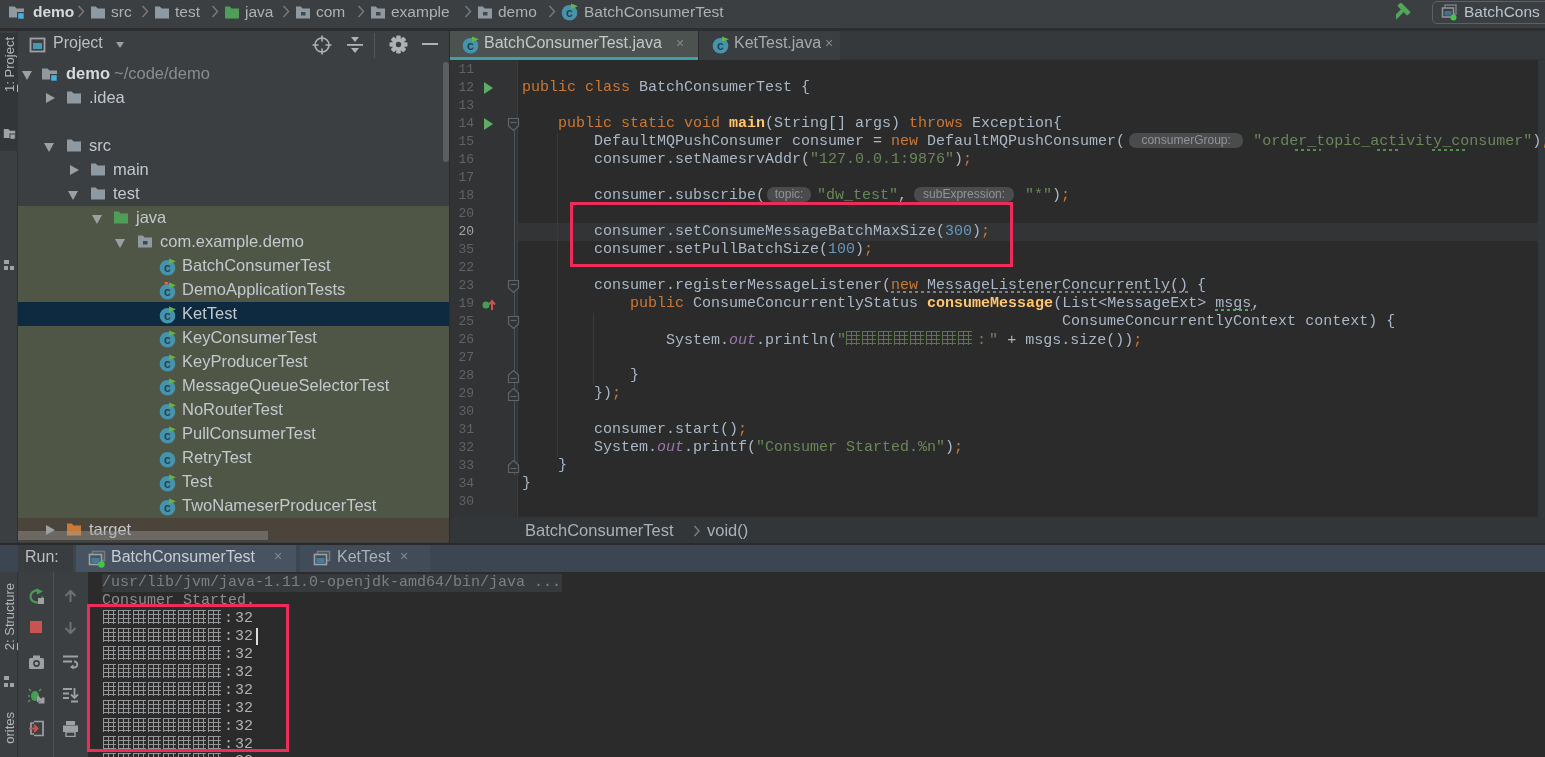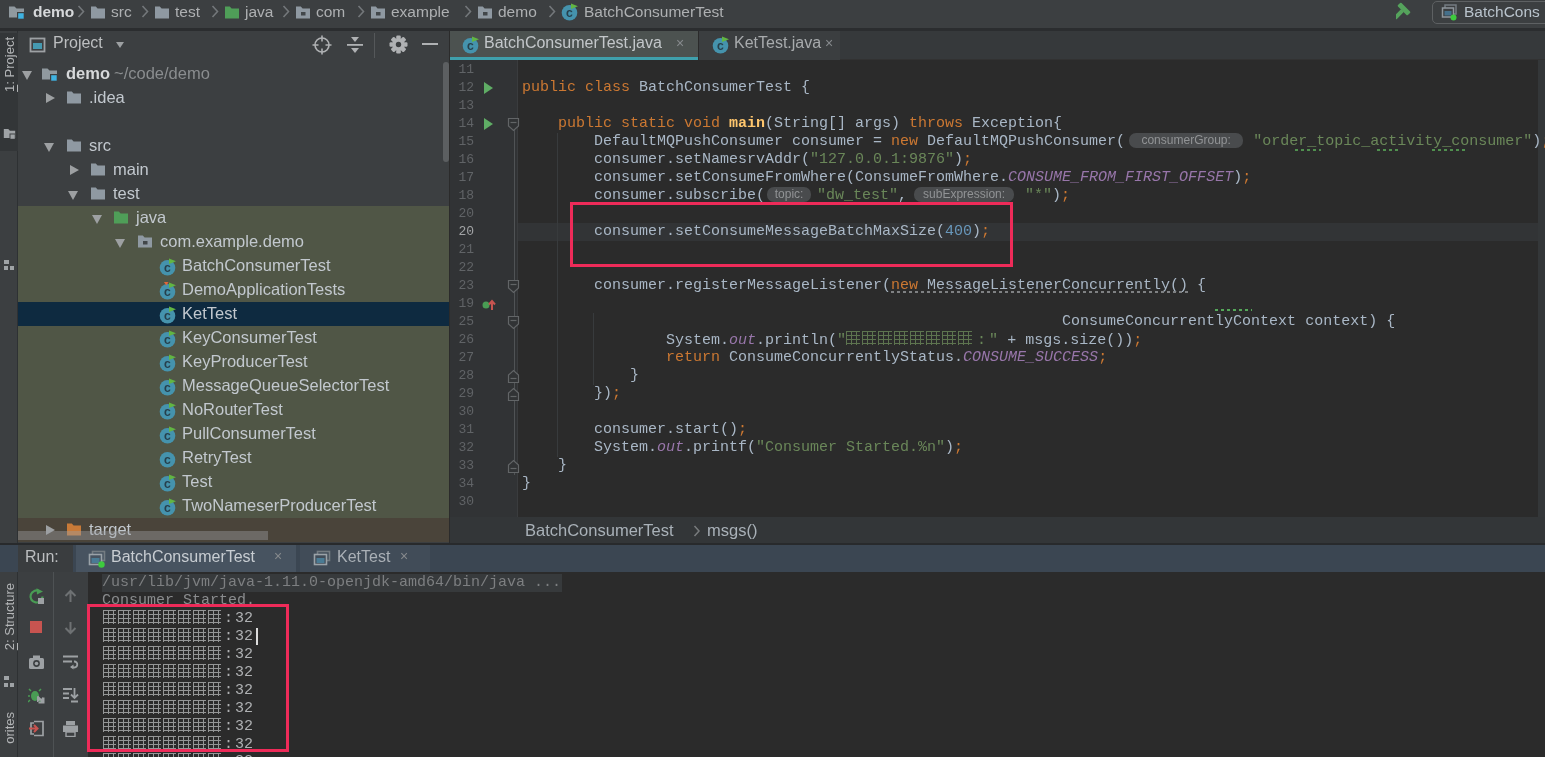--- a/index.html
+++ b/index.html
@@ -345,21 +345,21 @@
   <div class="lnum" style="top:30px">11</div>
   <div class="lnum" style="top:48px">12</div>
   <div class="lnum" style="top:66px">13</div>
   <div class="lnum" style="top:84px">14</div>
   <div class="lnum" style="top:102px">15</div>
   <div class="lnum" style="top:120px">16</div>
   <div class="lnum" style="top:138px">17</div>
   <div class="lnum" style="top:156px">18</div>
   <div class="lnum" style="top:174px">20</div>
   <div class="lnum" style="top:192px;color:#a1a3a5">20</div>
-  <div class="lnum" style="top:210px">21</div>
+  <div class="lnum" style="top:210px">35</div>
   <div class="lnum" style="top:228px">22</div>
   <div class="lnum" style="top:246px">23</div>
   <div class="lnum" style="top:264px">19</div>
   <div class="lnum" style="top:282px">25</div>
   <div class="lnum" style="top:300px">26</div>
   <div class="lnum" style="top:318px">27</div>
   <div class="lnum" style="top:336px">28</div>
   <div class="lnum" style="top:354px">29</div>
   <div class="lnum" style="top:372px">30</div>
   <div class="lnum" style="top:390px">31</div>
@@ -400,27 +400,27 @@
     </svg>
   <svg class="abs" style="left:31px;top:266px" width="16" height="14">
       <circle cx="5" cy="8" r="3.5" fill="#499c54"></circle>
       <path d="M11 13 V5 M8 7.5 L11 4 L14 7.5" stroke="#c75450" stroke-width="2" fill="none"></path>
     </svg>
 
   <div class="cl" style="top:48px"><span class="k">public class </span>BatchConsumerTest {</div>
   <div class="cl" style="top:84px">    <span class="k">public static void </span><span class="m">main</span>(String[] args) <span class="k">throws </span>Exception{</div>
   <div class="cl" style="top:102px">        DefaultMQPushConsumer consumer = <span class="k">new </span>DefaultMQPushConsumer(<span class="hint" style="width:114px;margin-left:4px;margin-right:10px">consumerGroup:</span><span class="s">"order_topic_activity_consumer"</span>)<span class="k">;</span></div>
   <div class="cl" style="top:120px">        consumer.setNamesrvAddr(<span class="s">"127.0.0.1:9876"</span>)<span class="k">;</span></div>
-  <div class="cl" style="top:138px">        consumer.setConsumeFromWhere(ConsumeFromWhere.<span class="cst">CONSUME_FROM_FIRST_OFFSET</span>)<span class="k">;</span></div>
   <div class="cl" style="top:156px">        consumer.subscribe(<span class="hint" style="width:44px;margin-left:2px;margin-right:6px">topic:</span><span class="s">"dw_test"</span>,<span class="hint" style="width:100px;margin-left:7px;margin-right:11px">subExpression:</span><span class="s">"*"</span>)<span class="k">;</span></div>
-  <div class="cl" style="top:192px">        consumer.setConsumeMessageBatchMaxSize(<span class="n">400</span>)<span class="k">;</span></div>
+  <div class="cl" style="top:192px">        consumer.setConsumeMessageBatchMaxSize(<span class="n">300</span>)<span class="k">;</span></div>
+  <div class="cl" style="top:210px">        consumer.setPullBatchSize(<span class="n">100</span>)<span class="k">;</span></div>
   <div class="cl" style="top:246px">        consumer.registerMessageListener(<span class="k">new </span>MessageListenerConcurrently() {</div>
+  <div class="cl" style="top:264px">            <span class="k">public </span>ConsumeConcurrentlyStatus <span class="m">consumeMessage</span>(List&lt;MessageExt&gt; msgs,</div>
   <div class="cl" style="top:282px">                                                            ConsumeConcurrentlyContext context) {</div>
   <div class="cl" style="top:300px">                System.<span class="cst">out</span>.println(<span class="s">"<span class="cj g"></span><span class="cj g"></span><span class="cj g"></span><span class="cj g"></span><span class="cj g"></span><span class="cj g"></span><span class="cj g"></span><span class="cj g"></span><span style="margin:0 3px">:</span>"</span> + msgs.size())<span class="k">;</span></div>
-  <div class="cl" style="top:318px">                <span class="k">return </span>ConsumeConcurrentlyStatus.<span class="cst">CONSUME_SUCCESS</span><span class="k">;</span></div>
   <div class="cl" style="top:336px">            }</div>
   <div class="cl" style="top:354px">        })<span class="k">;</span></div>
   <div class="cl" style="top:390px">        consumer.start()<span class="k">;</span></div>
   <div class="cl" style="top:408px">        System.<span class="cst">out</span>.printf(<span class="s">"Consumer Started.%n"</span>)<span class="k">;</span></div>
   <div class="cl" style="top:426px">    }</div>
   <div class="cl" style="top:444px">}</div>
 
   <div class="wavy" style="left:441px;top:260px;width:297px;background:repeating-linear-gradient(90deg,#7f8183 0 3px,transparent 3px 6px)"></div>
   <div class="wavy" style="left:765px;top:278px;width:37px;background:repeating-linear-gradient(90deg,#55a85a 0 3px,transparent 3px 6px)"></div>
   <div class="wavy" style="left:845px;top:118px;width:26px;background:repeating-linear-gradient(90deg,#50904f 0 3px,transparent 3px 6px)"></div>
@@ -445,21 +445,21 @@
       </svg>
     <span class="abs" style="left:284px;top:3px;font-size:16px;color:#a8abad">KetTest.java</span>
     <span class="tabx" style="left:375px;top:4px">×</span>
   </div>
 </div>
 <div class="abs ebc" id="ebc">
   <span class="abs" style="left:75px;top:4px;font-size:16.5px;color:#a9b1b8">BatchConsumerTest</span>
   <svg class="abs" style="left:243px;top:8px" width="8" height="12">
       <path d="M1.5 1 L6 6 L1.5 11" stroke="#787b7d" stroke-width="1.5" fill="none"></path>
     </svg>
-  <span class="abs" style="left:257px;top:4px;font-size:16.5px;color:#a9b1b8">msgs()</span>
+  <span class="abs" style="left:257px;top:4px;font-size:16.5px;color:#a9b1b8">void()</span>
 </div>
 
 <div class="abs" style="left:0;top:543px;width:1545px;height:2px;background:#282a2c"></div>
 <div class="abs runhdr" id="runhdr">
   <div class="abs" style="left:18px;top:0;width:55px;height:27px;background:#3a3d3f"></div>
   <span class="abs" style="left:25px;top:3px;font-size:16px;color:#bcbec0">Run:</span>
   <div class="abs" style="left:76px;top:0;width:220px;height:27px;background:#475360"></div>
   <svg class="abs" style="left:88px;top:5px" width="18" height="18" viewBox="0 0 18 18">
       <rect x="4.5" y="1.5" width="12" height="9" fill="none" stroke="#747c82" stroke-width="1.6"></rect>
       <rect x="1.5" y="4.5" width="12" height="10" fill="#475360" stroke="#9aa2a8" stroke-width="1.6"></rect>

